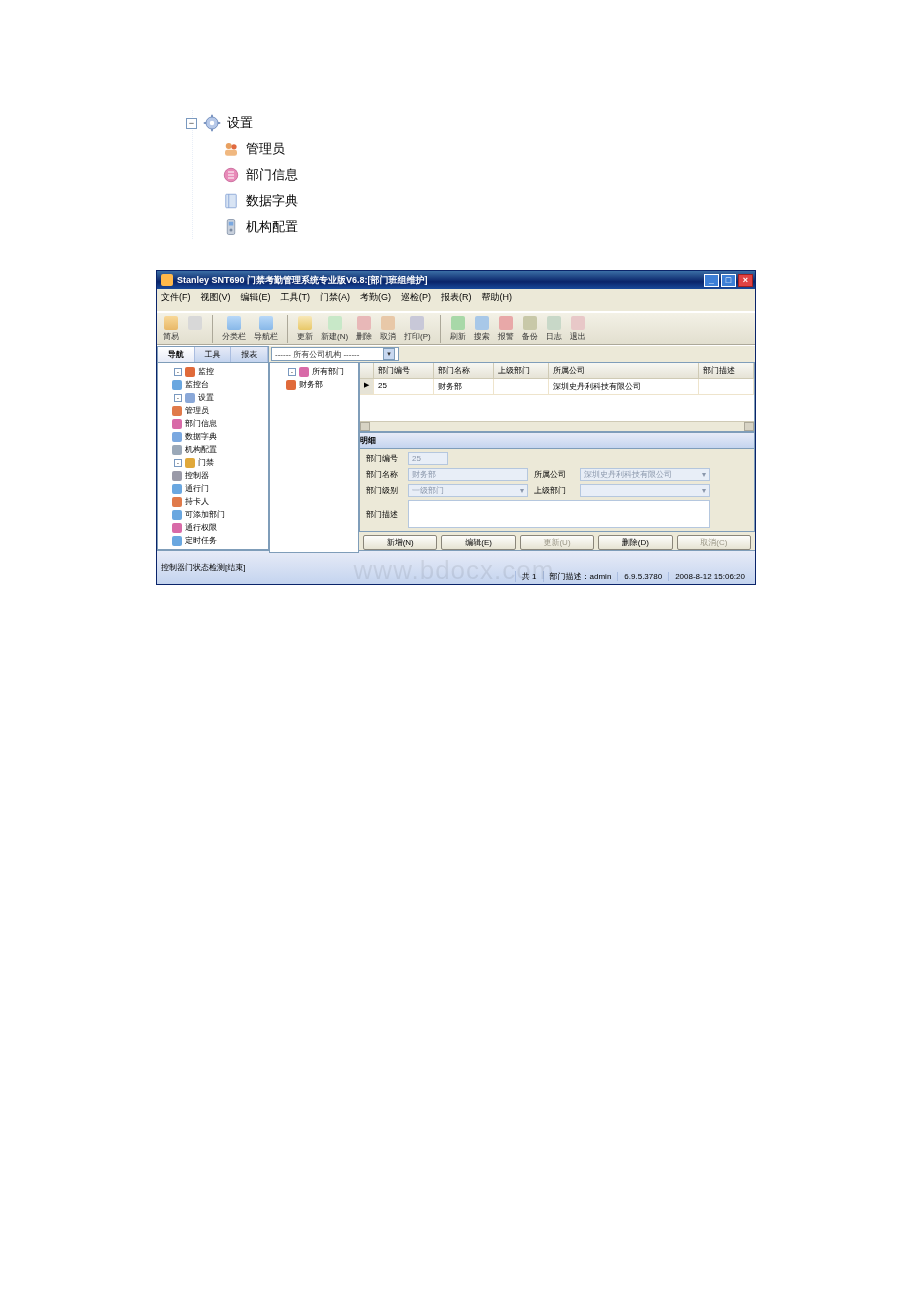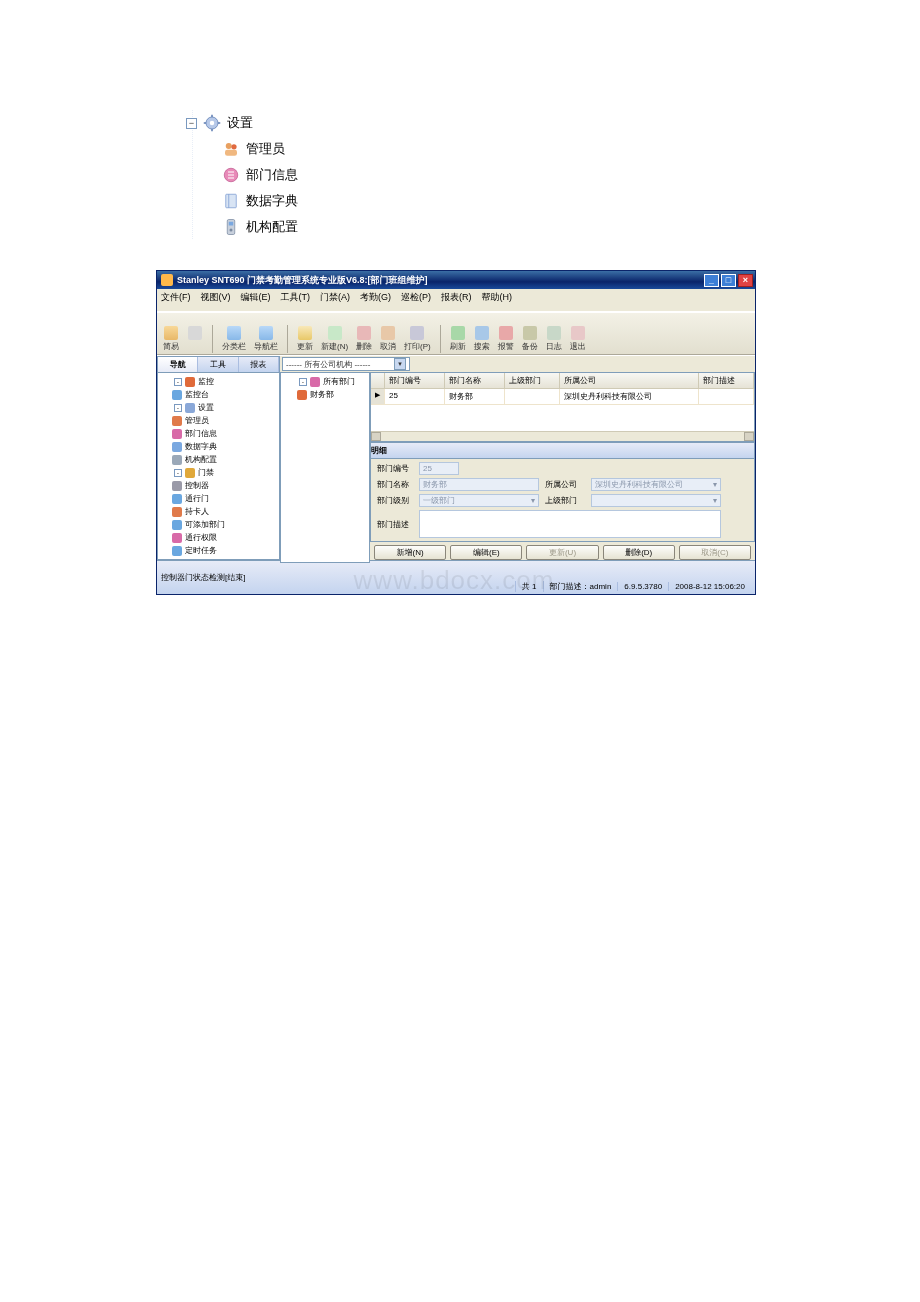--- a/index.html
+++ b/index.html
@@ -97,21 +97,21 @@
     padding: 2px 4px 7px 4px;
     display: flex;
     gap: 10px;
     border-bottom: 1px solid #fff;
   }
   .menubar span { color: #000; }
 
   .toolbar {
     display: flex;
     align-items: flex-start;
-    padding: 12px 4px 1px 4px;
+    padding: 2px 4px 1px 4px;
     gap: 4px;
     background: linear-gradient(#f3f1e6, #e2dfcf);
     border-top: 1px solid #fff;
     border-bottom: 1px solid #aca899;
   }
   .tbbtn {
     display: flex; flex-direction: column;
     align-items: center;
     gap: 1px;
     padding: 1px 2px;
@@ -125,21 +125,21 @@
   .tbsep { width: 1px; height: 28px; background: #aca899; margin: 0 3px; }
 
   .body-area {
     display: flex;
     height: 205px;
     border-top: 1px solid #fff;
   }
 
   
   .nav-panel {
-    width: 123px;
+    width: 112px;
     background: #fff;
     border: 1px solid #7f9db9;
     margin: 0;
     display: flex; flex-direction: column;
     font-size: 8px;
   }
   .nav-tabs {
     display:flex;
     background: linear-gradient(#e7ebf7,#c4d4ef);
     border-bottom:1px solid #7f9db9;

